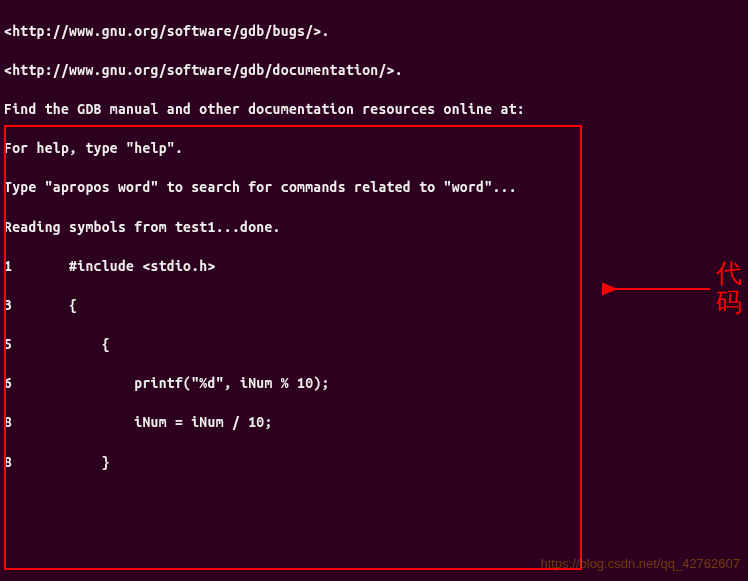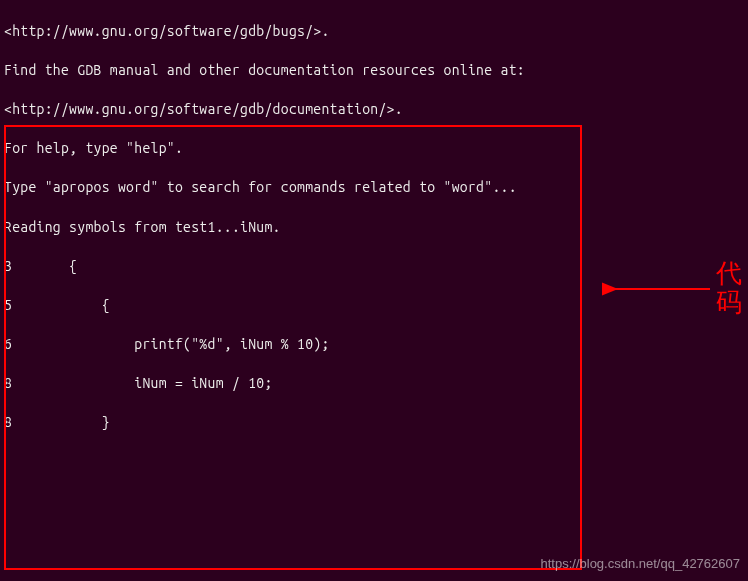--- a/index.html
+++ b/index.html
@@ -46,37 +46,38 @@
     color: #ff0000;
     font-size: 26px;
     font-family: 'SimSun', 'NSimSun', serif;
     line-height: 1.1;
     margin-left: 4px;
   }
   .watermark {
     position: absolute;
     right: 8px;
     bottom: 8px;
-    color: #e5e5e5;
+    color: #a16207;
     opacity: 0.6;
     font-size: 13px;
     font-family: Arial, sans-serif;
   }
-  .line { display: block; }
+  .line { display: block; font-weight: bold; }
 </style>
 </head>
 <body>
 
 <div class="terminal">
 <span class="line url">&lt;http://www.gnu.org/software/gdb/bugs/&gt;.</span>
+<span class="line url">&lt;http://www.gnu.org/software/gdb/documentation/&gt;.</span>
 <span class="line">Find the GDB manual and other documentation resources online at:</span>
-<span class="line url">&lt;http://www.gnu.org/software/gdb/documentation/&gt;.</span>
 <span class="line">For help, type "help".</span>
 <span class="line">Type "apropos word" to search for commands related to "word"...</span>
-<span class="line">Reading symbols from test1...iNum.</span>
+<span class="line">Reading symbols from test1...done.</span>
+<span class="line">1       #include &lt;stdio.h&gt;</span>
 <span class="line">3       {</span>
 <span class="line">5           {</span>
 <span class="line">6               printf("%d", iNum % 10);</span>
 <span class="line">8               iNum = iNum / 10;</span>
 <span class="line">8           }</span>
 
 
 
 
 

